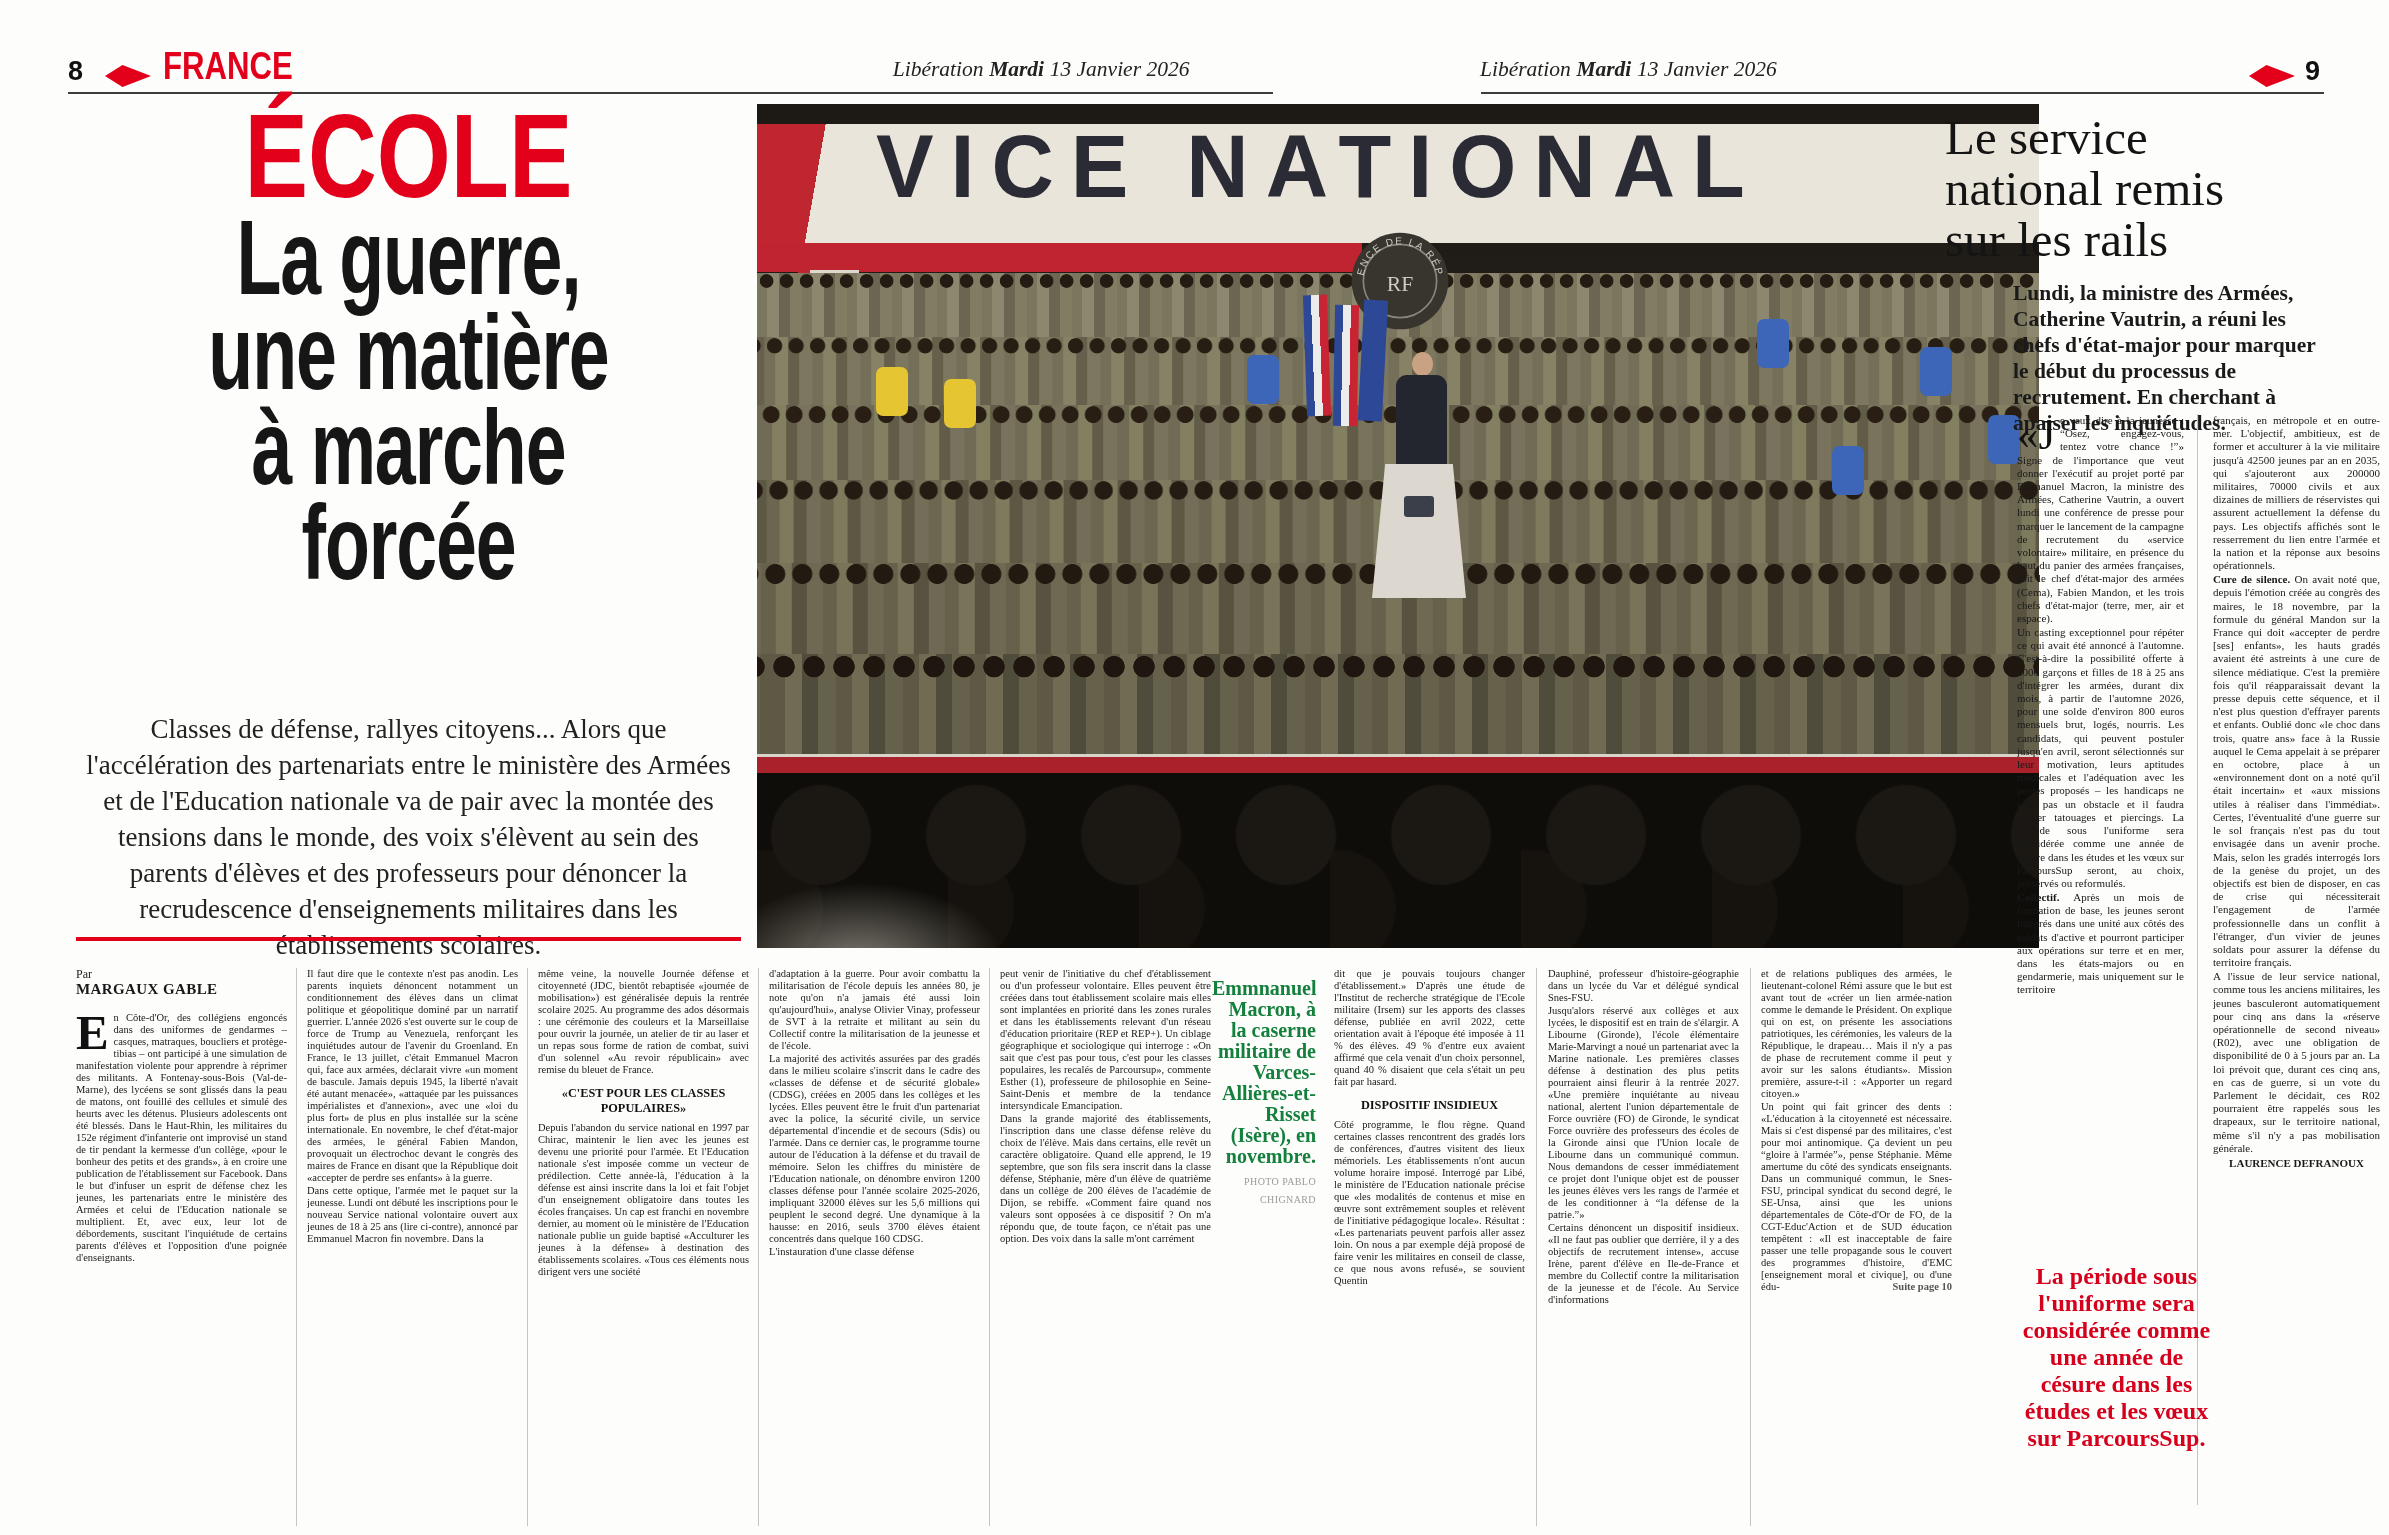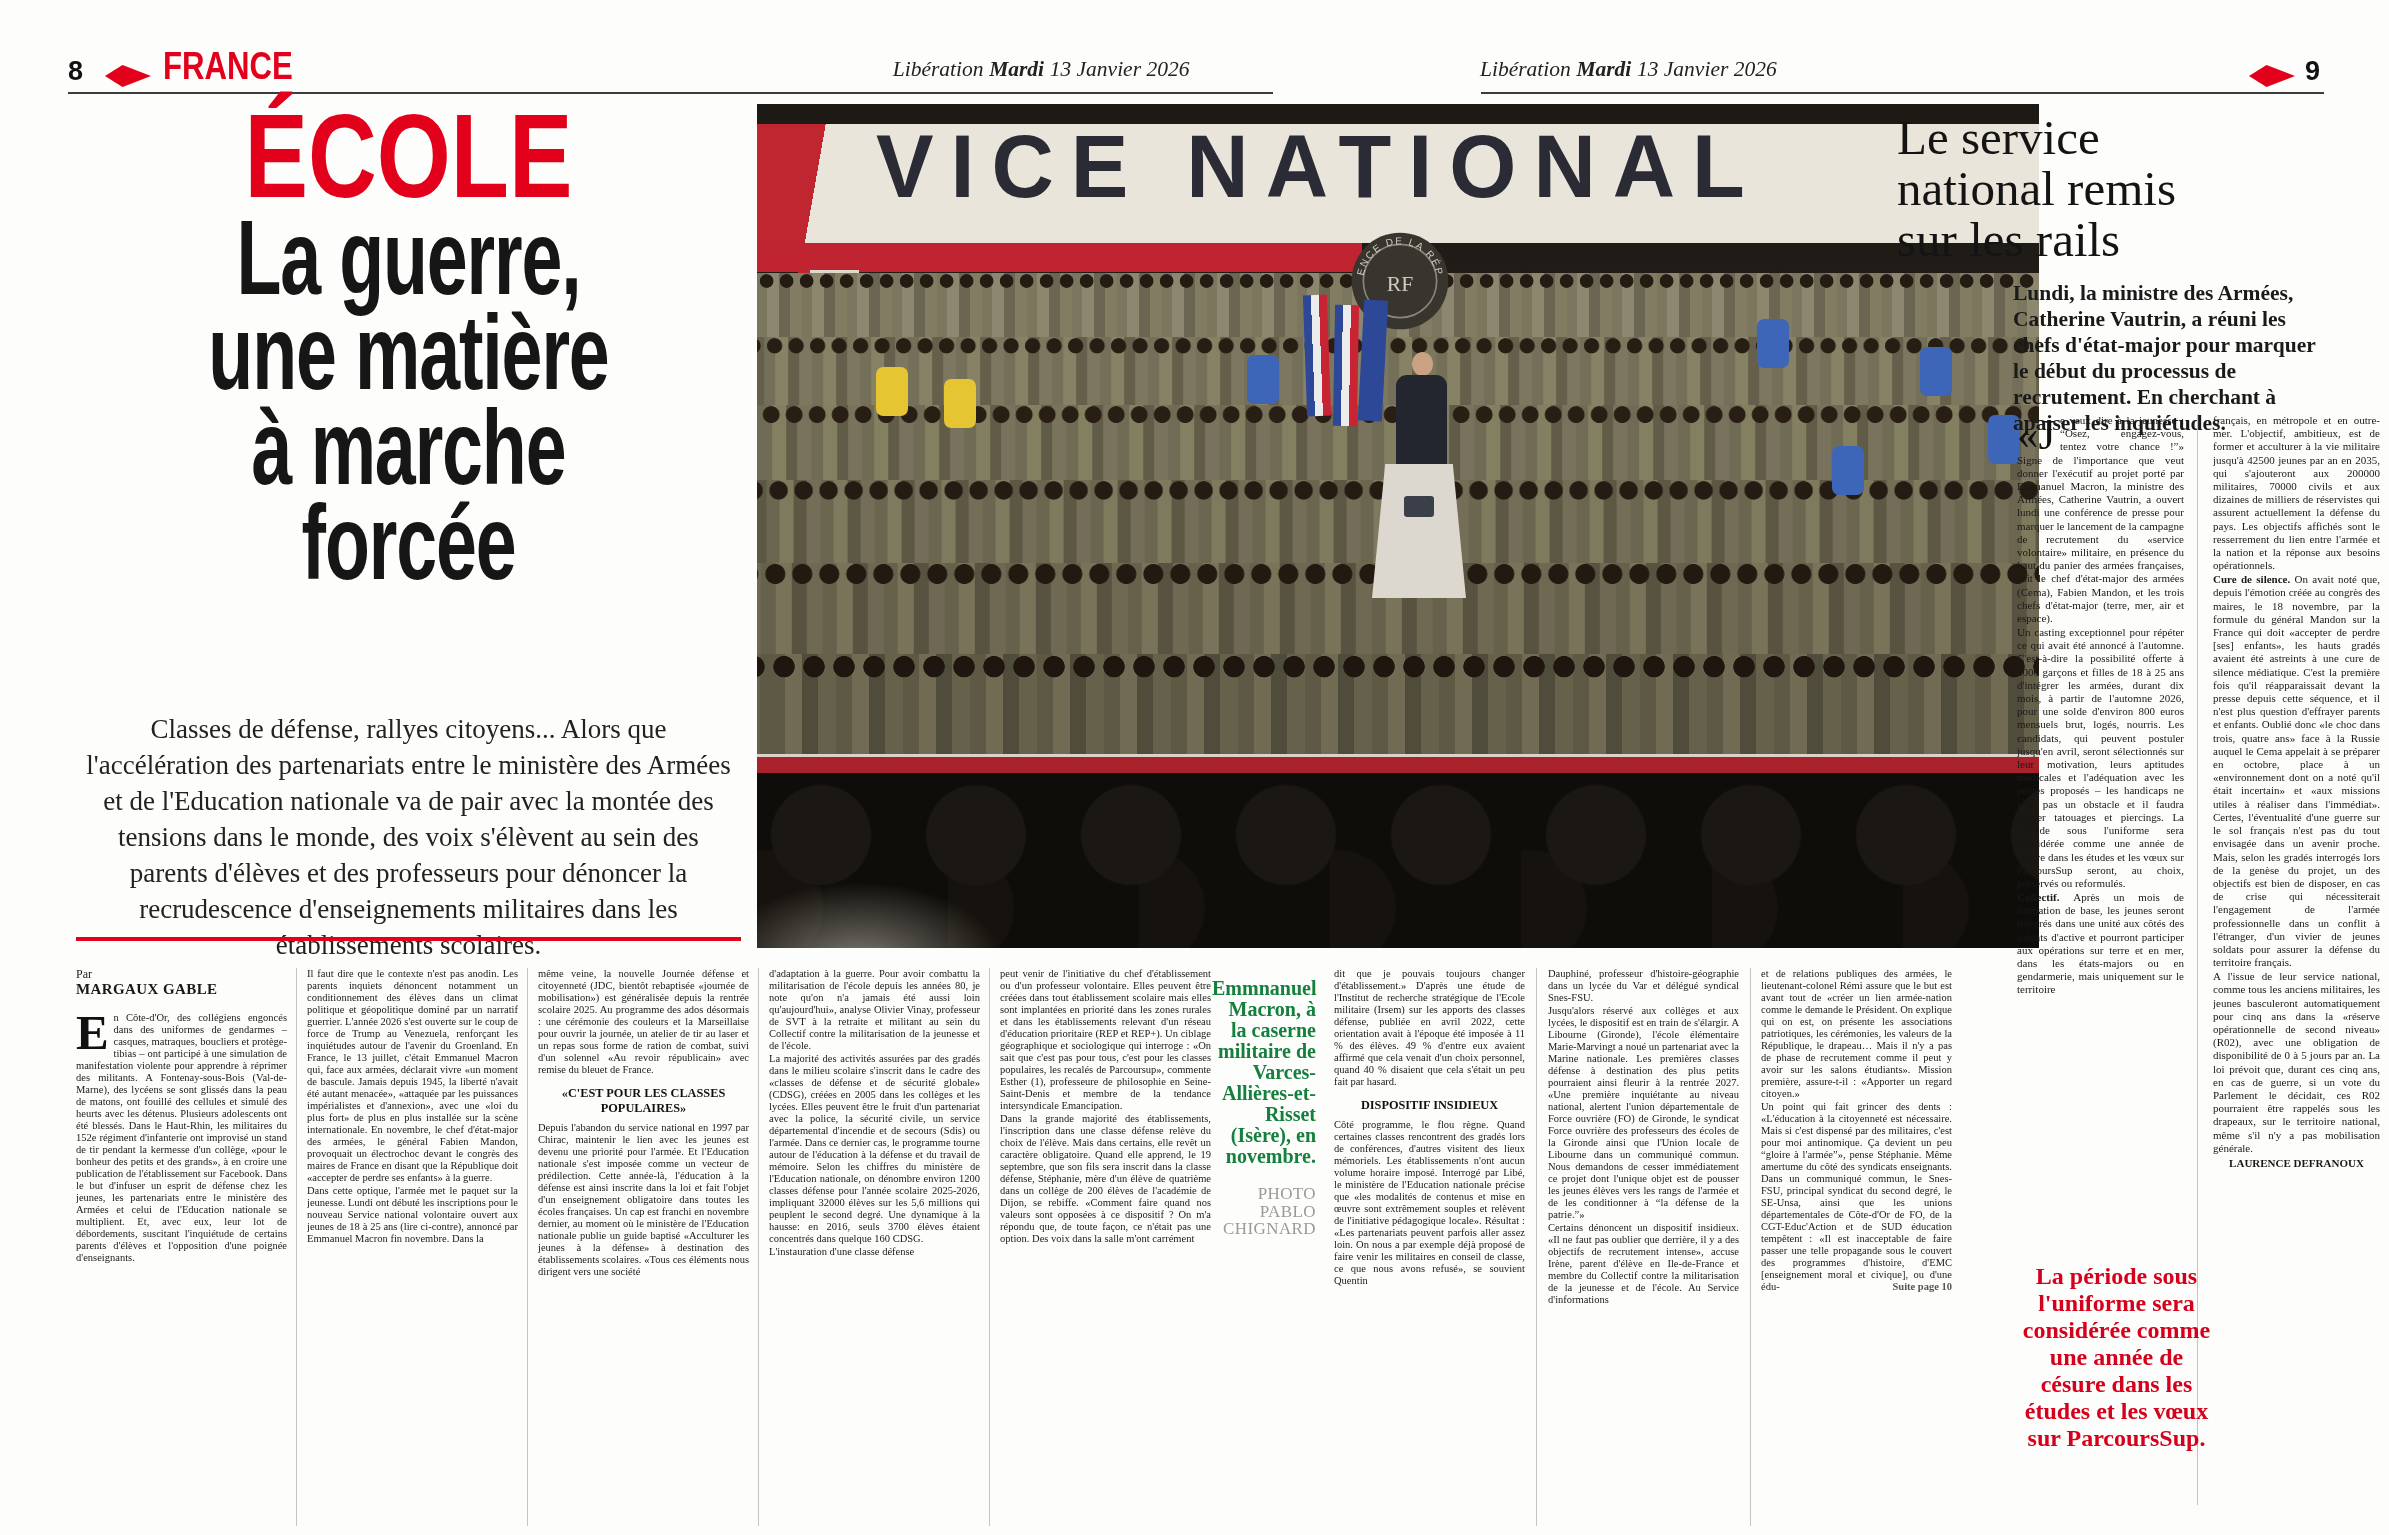--- a/index.html
+++ b/index.html
@@ -71,42 +71,42 @@
   .sil{position:absolute;left:0;top:669px;width:1282px;height:175px;background-color:#0f0d09;
        background-image:
          radial-gradient(ellipse 207px 119px at 8% 110%,rgba(148,144,136,.85),rgba(148,144,136,0) 70%),
          radial-gradient(circle at 64px 62px,#1b1712 49px,rgba(0,0,0,0) 51px),
          radial-gradient(circle at 8px 135px,#16120d 57px,rgba(0,0,0,0) 59px);
        background-size:100% 100%,155px 199px,191px 211px;}
 
   
   .caption{position:absolute;left:1212px;top:978px;width:104px;text-align:right;}
   .caption .cap-bold{font-weight:bold;font-size:20px;line-height:21px;color:#15803d;}
-  .caption .credit{display:block;margin-top:18px;font-size:17px;line-height:17.5px;color:#9a9a9a;letter-spacing:0.4px;}
+  .caption .credit{display:block;margin-top:6px;font-size:10px;line-height:17.5px;color:#9a9a9a;letter-spacing:0.4px;}
 
   
   .col{position:absolute;top:968px;height:559px;overflow:hidden;
        font-size:10.5px;line-height:12px;text-align:justify;color:#191919;}
   .w265{width:211px;} .w240{width:191px;}
   #c1{left:76px;} #c2{left:307px;} #c3{left:538px;} #c4{left:769px;} #c5{left:1000px;}
   #c6{left:1334px;} #c7{left:1548px;} #c8{left:1761px;}
   .vdiv{position:absolute;width:0.8px;background:#c4c4c4;}
   .body-p{margin:0 0 0.8px 0;}
   .dropcap{float:left;font:bold 49px/40px "Liberation Serif",serif;padding:1.6px 4.8px 0 0;color:#111;}
   .dropcap.qcap{font:normal 43px/37px "Liberation Serif",serif;}
   .subhead{font:bold 12.3px/15px "Liberation Serif",serif;text-align:center;margin:9.6px 0 6.4px;color:#111;}
   .lead-in{font-weight:bold;}
   .suite{float:right;font-weight:bold;color:#555;}
   .signature{font-weight:bold;text-align:center;margin-top:1.6px;}
   .byline{margin-bottom:12.7px;text-align:left;}
   .byline .par{display:block;font-size:12px;}
   .byline .byname{display:block;font:bold 15px/19px "Liberation Serif",serif;letter-spacing:0.4px;}
 
   
-  .hl9{position:absolute;left:1897px;top:112px;width:319px;font-size:49px;line-height:51px;color:#141414;}
+  .hl9{position:absolute;left:1945px;top:112px;width:319px;font-size:49px;line-height:51px;color:#141414;}
   .standfirst9{position:absolute;left:2013px;top:280px;width:315px;font-weight:bold;font-size:21.5px;line-height:26px;color:#1a1a1a;}
   .col9{position:absolute;top:414px;overflow:hidden;font-size:11px;line-height:13.2px;text-align:justify;color:#191919;}
   #c9a{left:2017px;width:167px;height:830px;}
   #c9b{left:2213px;width:167px;height:1093px;}
   .pullquote{position:absolute;left:2017px;top:1263px;width:199px;color:#d6001c;
              font-weight:bold;font-size:24px;line-height:27px;text-align:center;}
 </style>
 </head>
 <body>
 

